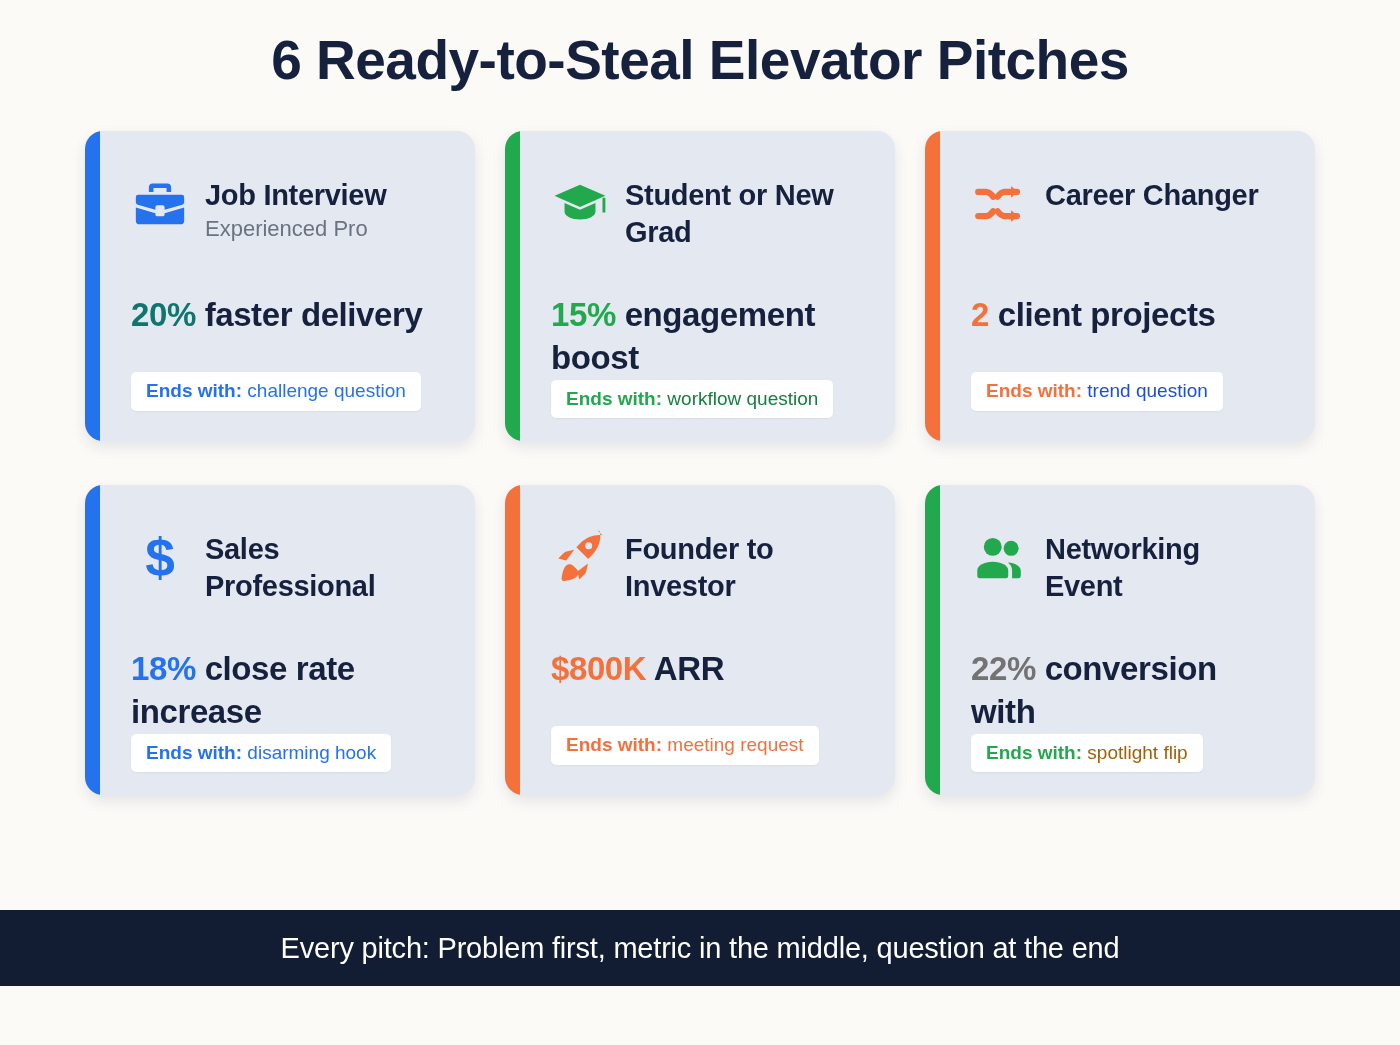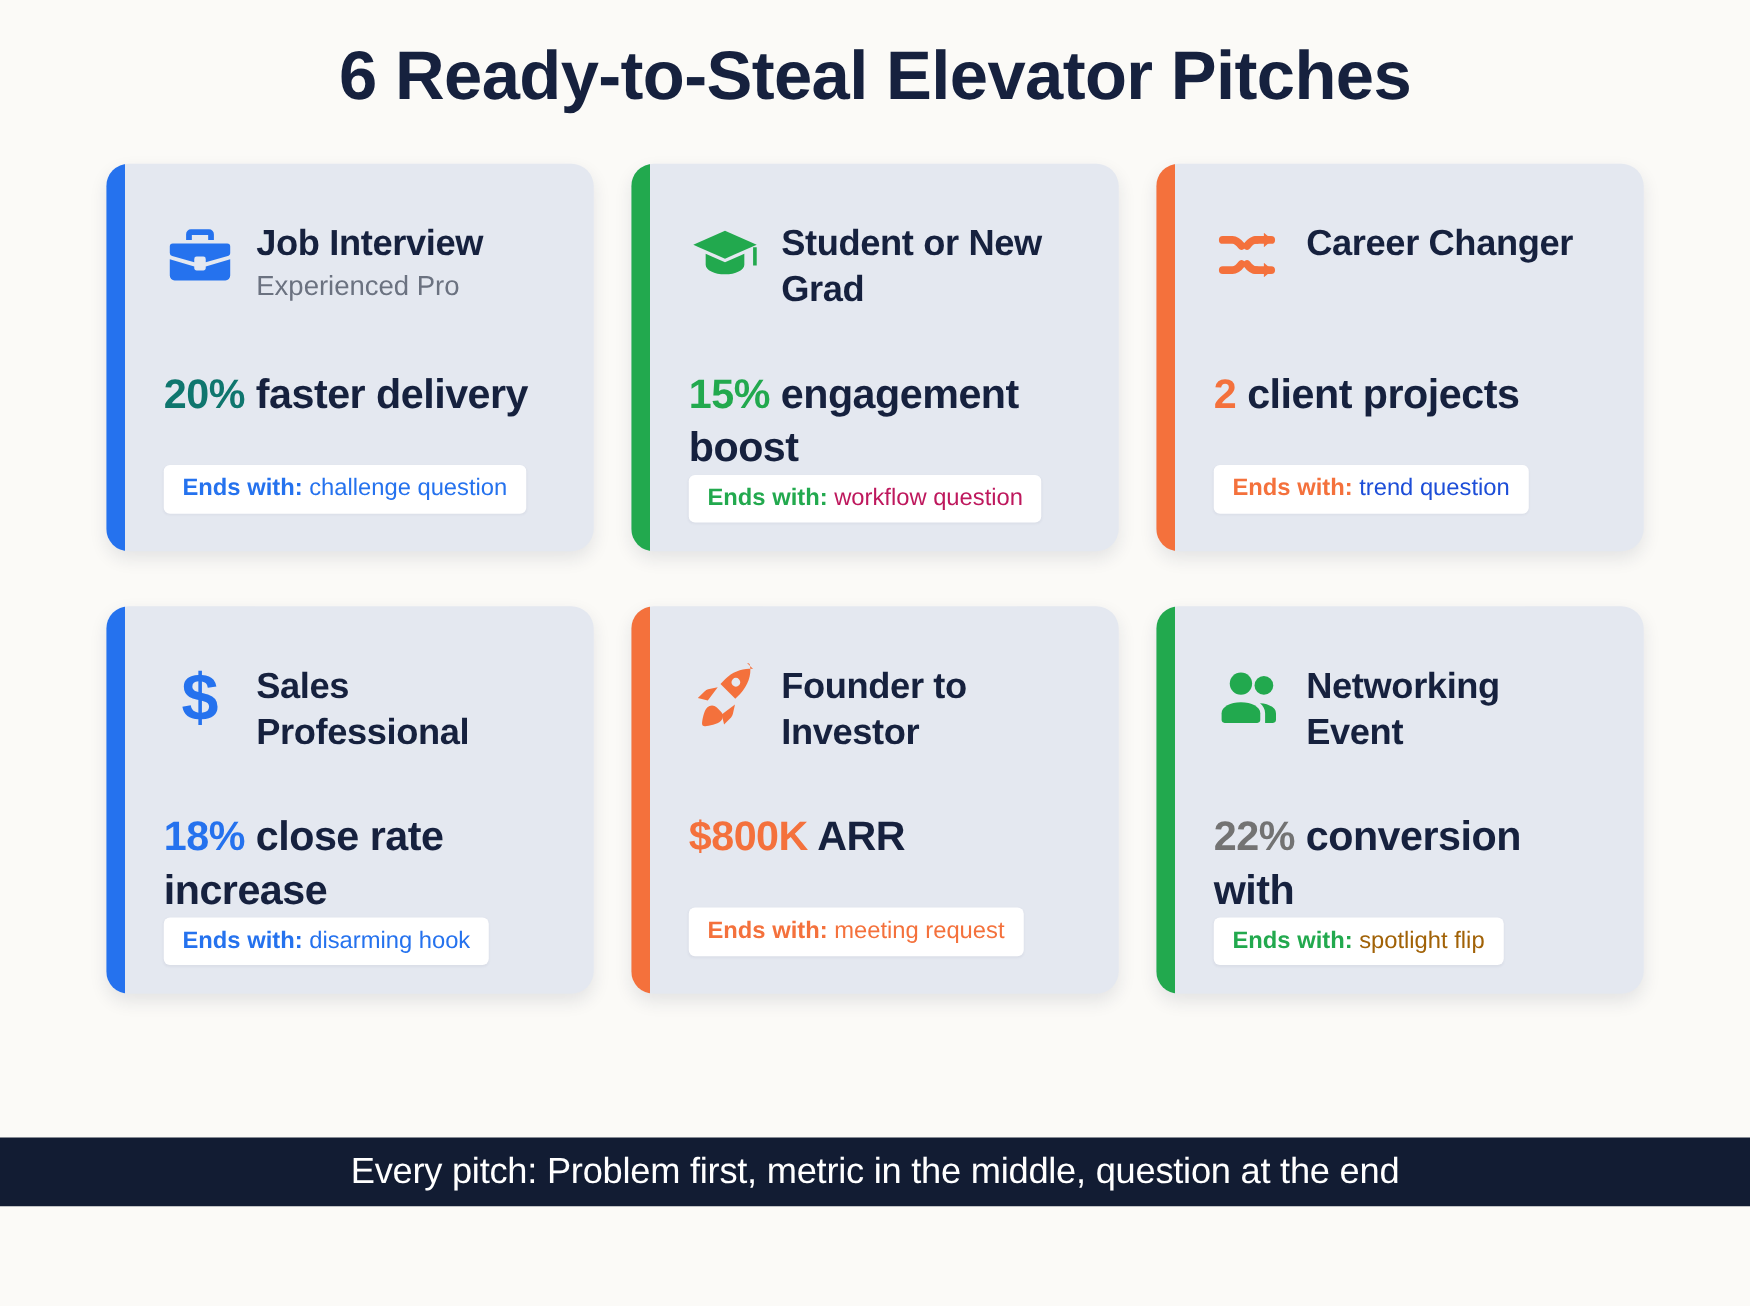--- a/index.html
+++ b/index.html
@@ -114,21 +114,21 @@
     box-shadow: 0 1px 2px rgba(30,40,70,0.05);
   }
   .pill .pill-label { font-weight: bold; }
   .pill .pill-value { font-weight: normal; }
 
   .footer-banner {
     position: absolute;
     left: 0;
     right: 0;
     top: 910px;
-    height: 55px;
+    height: 76px;
     background: #121C33;
     display: flex;
     align-items: center;
     justify-content: center;
   }
   .footer-text {
     color: #FFFFFF;
     font-size: 29px;
     letter-spacing: -0.2px;
   }
@@ -174,21 +174,21 @@
         </svg>
       </span>
       <div class="head-text">
         <div class="card-title">Student or New Grad</div>
       </div>
     </div>
     <div class="metric">
       <span class="metric-value" style="color:#22A94E">15%</span><span class="metric-rest"> engagement boost</span>
     </div>
     <div class="pill">
-      <span class="pill-label" style="color:#22A94E">Ends with:</span><span class="pill-value" style="color:#be185d"> workflow question</span>
+      <span class="pill-label" style="color:#22A94E">Ends with:</span><span class="pill-value" style="color:#15803d"> workflow question</span>
     </div>
   </div>
 
   <div class="card">
     <div class="accent-bar" style="background:#F4713C"></div>
     <div class="card-head">
       <span class="card-icon">
         <svg width="58" height="58" viewBox="0 0 24 24" fill="none" stroke="#F4713C" stroke-width="2.6" stroke-linecap="round" stroke-linejoin="round">
           <path d="M3 7h3.2c1.3 0 2 .7 3 2"></path>
           <path d="M3 17h3.2c1.3 0 2-.7 3-2"></path>

